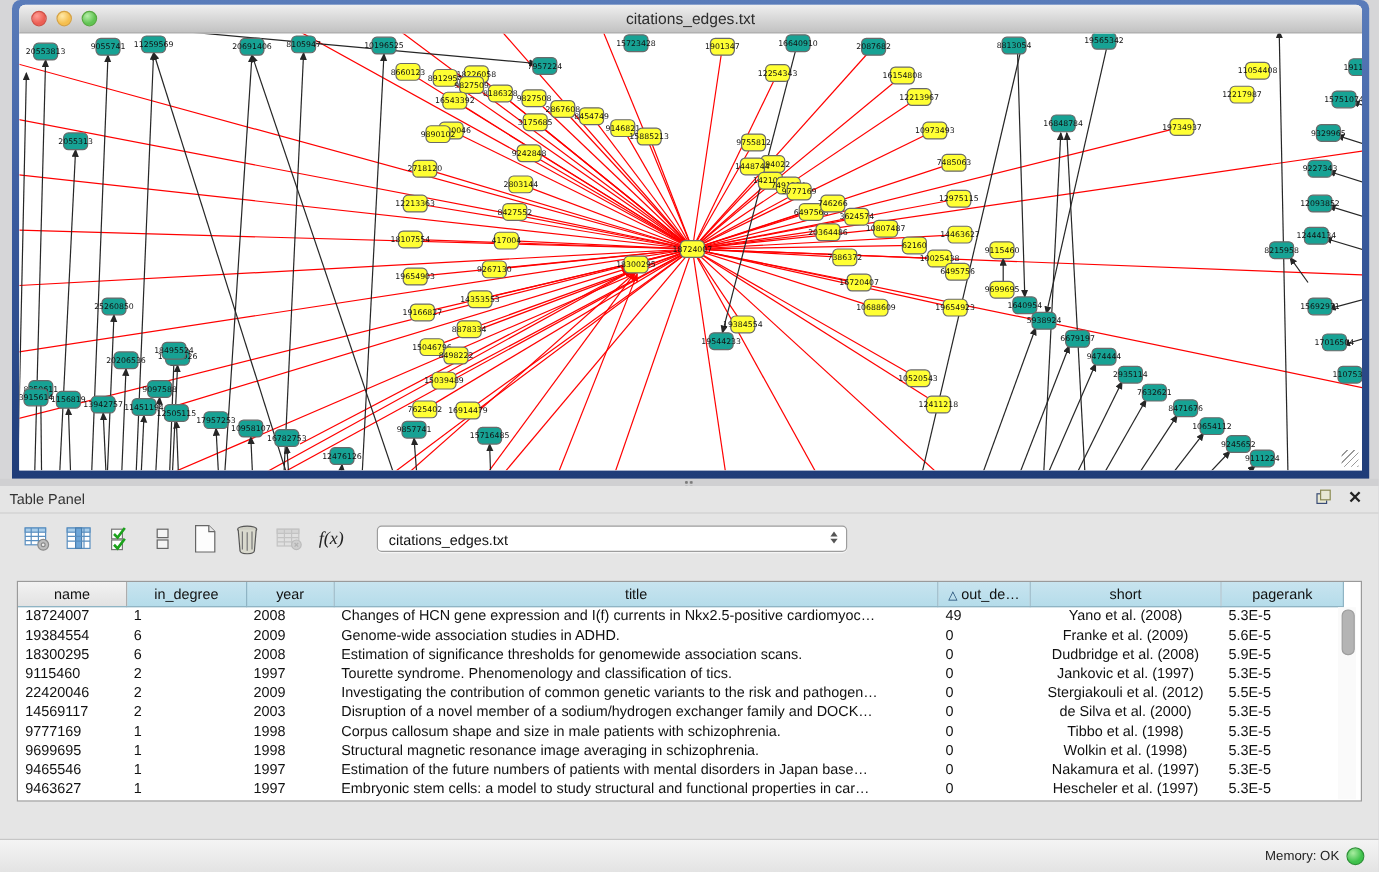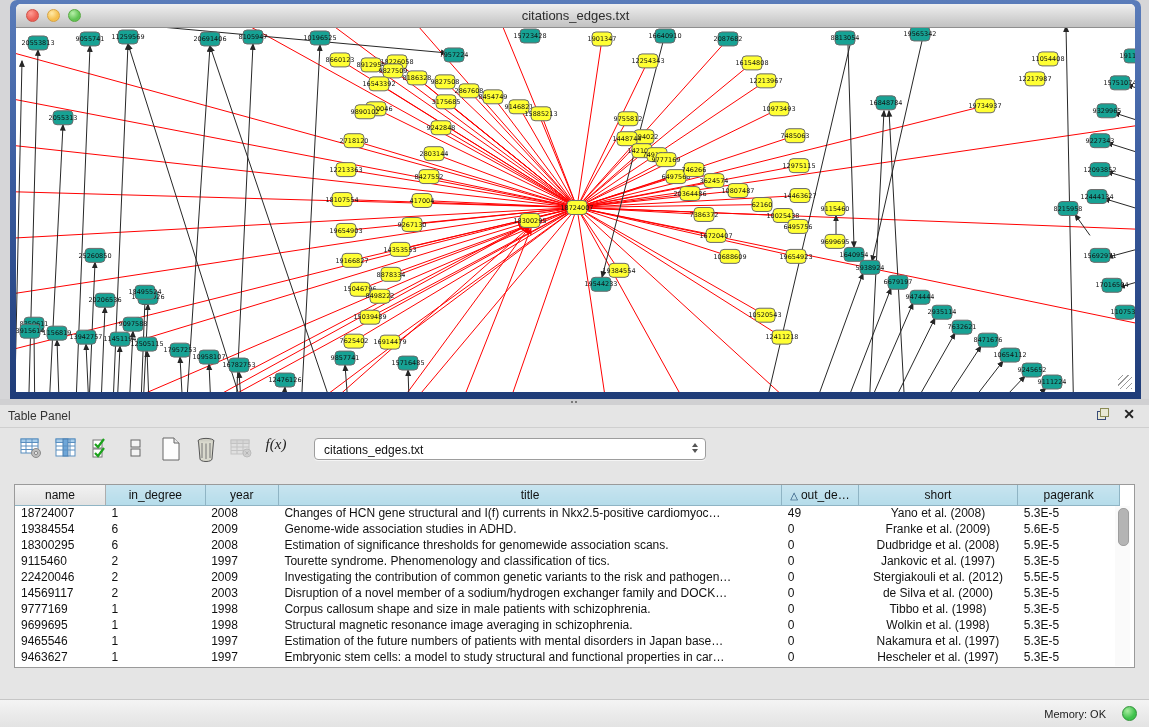--- a/index.html
+++ b/index.html
@@ -36,21 +36,21 @@
   .panel-title-row{height:22px;position:relative;border-bottom:1px solid #cfcfcf;}
   .panel-title{position:absolute;left:8px;top:4px;font-size:12px;color:#333;}
   .panel-controls{position:absolute;right:14px;top:3px;display:flex;gap:14px;align-items:center;}
   .float-ico{position:relative;width:12px;height:12px;}
   .float-ico i{position:absolute;display:block;width:7px;height:7px;border:1px solid #8b8b55;background:#e9e9d4;}
   .float-ico i:first-child{left:0;bottom:0;border-color:#394b78;}
   .float-ico i:last-child{right:0;top:0;}
   .close-ico{font-size:14px;font-weight:bold;color:#222;line-height:12px;cursor:default;}
 
   .toolbar{height:42px;display:flex;align-items:center;padding-left:18px;gap:9px;}
-  .tbtn{width:26px;height:26px;display:flex;align-items:flex-start;justify-content:center;}
+  .tbtn{width:26px;height:26px;display:flex;align-items:center;justify-content:center;}
   .fx{font-family:"Liberation Serif",serif;font-style:italic;font-size:15px;color:#222;}
   .tbl-select{margin-left:16px;width:392px;height:22px;background:#fff;border:1px solid #9d9d9d;
     border-radius:4px;position:relative;font-size:12px;color:#111;line-height:22px;
     padding-left:9px;box-sizing:border-box;box-shadow:0 1px 0 rgba(255,255,255,.6);}
   .tbl-select .steppers{position:absolute;right:7px;top:4px;}
   .tbl-select .steppers div{width:0;height:0;border-left:3.5px solid transparent;border-right:3.5px solid transparent;}
   .tbl-select .steppers .up{border-bottom:4px solid #555;margin-bottom:2px;}
   .tbl-select .steppers .dn{border-top:4px solid #555;}
 
   .table-wrap{position:absolute;left:14px;top:79px;width:1121px;height:184px;background:#fff;
@@ -70,21 +70,21 @@
   .tabbar{position:absolute;left:0;right:0;top:269px;display:flex;justify-content:center;}
   .seg{display:inline-flex;border:1px solid #8e8e8e;border-radius:4px;overflow:hidden;
     background:#fdfdfd;box-shadow:0 1px 1px rgba(0,0,0,.15);margin-top:44px;}
   .seg .tab{padding:2px 13px;font-size:12px;color:#222;border-right:1px solid #a5a5a5;
     background:linear-gradient(180deg,#fff,#ececec);}
   .seg .tab:last-child{border-right:none;}
   .seg .tab.active{background:linear-gradient(180deg,#8d8d8d,#6e6e6e);color:#efefef;}
 
   .statusbar{position:absolute;left:0;bottom:0;width:1149px;height:27px;
     background:linear-gradient(180deg,#f4f4f4,#e3e3e3);border-top:1px solid #c6c6c6;}
-  .mem{position:absolute;right:12px;top:6px;display:flex;align-items:center;gap:16px;
+  .mem{position:absolute;right:12px;top:6px;display:flex;align-items:center;gap:6px;
     font-size:11px;color:#222;}
   .mem-dot{width:13px;height:13px;border-radius:50%;
     background:radial-gradient(circle at 35% 30%,#a8eda0,#3fc24c 60%);border:1px solid #2f9238;}
 </style>
 </head>
 <body>
 
 <div class="app">
 
   <div class="net-window">
@@ -828,21 +828,21 @@
               <th><span class="sort-tri">△</span>out_de…</th>
               <th>short</th>
               <th>pagerank</th>
             </tr>
           </thead>
         <tbody>
             <tr>
               <td>18724007</td>
               <td>1</td>
               <td>2008</td>
-              <td>Changes of HCN gene structural and I(f) currents in Nkx2.5-positive cardiomyoc…</td>
+              <td>Changes of HCN gene expression and I(f) currents in Nkx2.5-positive cardiomyoc…</td>
               <td>49</td>
               <td class="c">Yano et al. (2008)</td>
               <td>5.3E-5</td>
             </tr>
             <tr>
               <td>19384554</td>
               <td>6</td>
               <td>2009</td>
               <td>Genome-wide association studies in ADHD.</td>
               <td>0</td>

